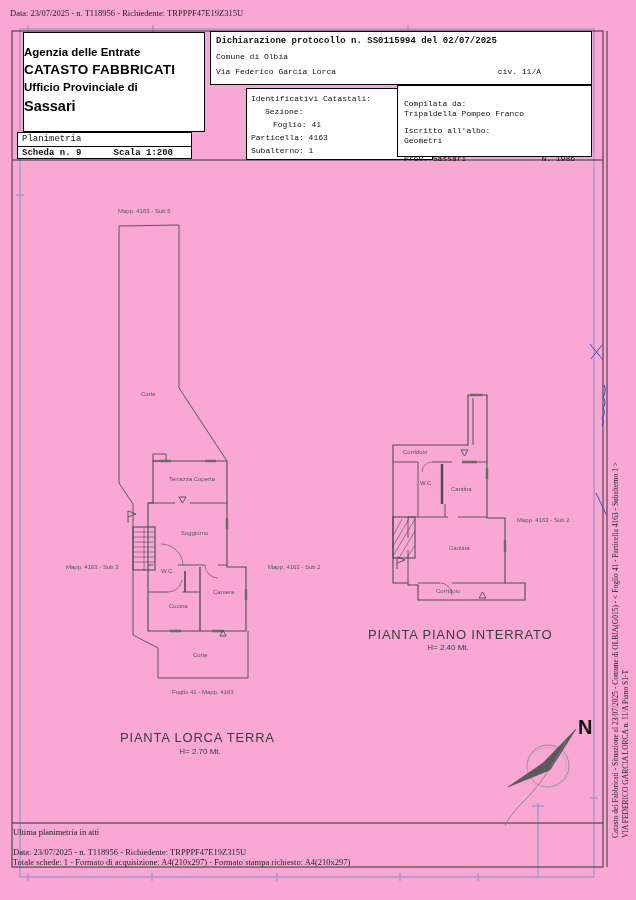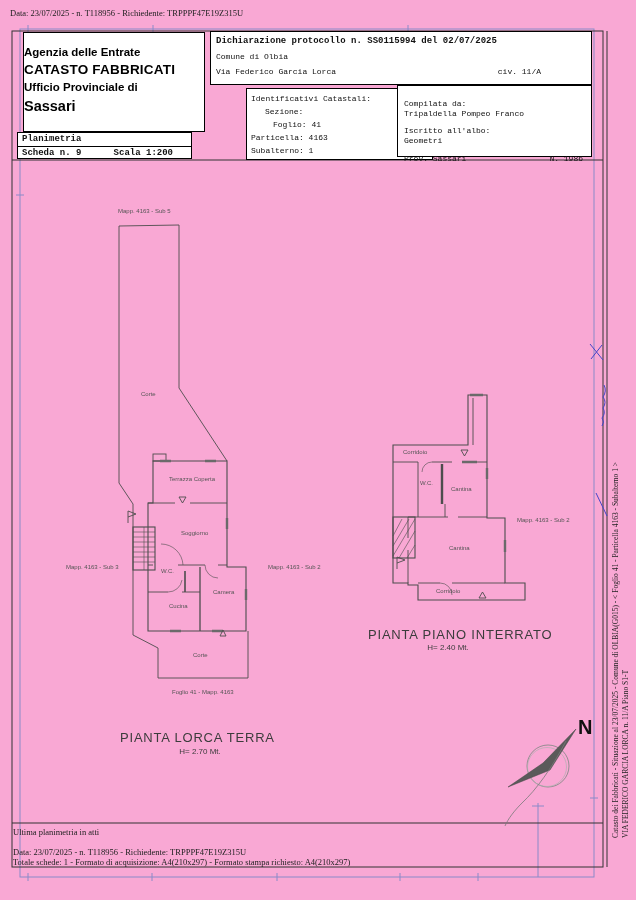--- a/index.html
+++ b/index.html
@@ -19,40 +19,40 @@
 
   
   .box{position:absolute;border:1.4px solid #000;background:#fff;box-sizing:border-box;}
   .agency{left:23px;top:32px;width:182px;height:100px;text-align:left;color:#000;}
   .agency .l1{margin-top:13px;font-size:11.5px;font-weight:bold;}
   .agency .l2{margin-top:4px;font-size:13.5px;font-weight:bold;letter-spacing:0.2px;}
   .agency .l3{margin-top:4px;font-size:11.5px;font-weight:bold;}
   .agency .l4{margin-top:5px;font-size:14.5px;font-weight:600;}
 
   .planbox{left:17px;top:132px;width:175px;height:27px;border:1.2px solid #000;}
-  .planbox .r1{height:12px;border-bottom:1px solid #000;padding:1px 0 0 4px;font-size:9px;font-weight:700;}
+  .planbox .r1{height:12px;border-bottom:1px solid #000;padding:1px 0 0 4px;font-size:9px;font-weight:400;}
   .planbox .r2{display:flex;padding:1px 0 0 4px;font-size:9px;font-weight:600;}
   .planbox .r2 .scala{margin-left:auto;margin-right:18px;}
 
   .decl{left:210px;top:31px;width:382px;height:54px;border:1.2px solid #000;font-size:8px;}
   .decl .p1{padding:4px 0 0 5px;font-size:9px;font-weight:bold;}
   .decl .p2{padding:6px 0 0 5px;}
   .decl .p3{padding:6px 0 0 5px;position:relative;}
   .decl .civ{position:absolute;top:6px;right:50px;}
 
   .ident{left:210px;top:88px;width:187px;height:72px;border:1.2px solid #000;font-size:8px;line-height:13px;margin-left:36px;}
   .ident div{padding-left:4px;}
   .ident .i2{padding-left:18px;}
   .ident .i3{padding-left:26px;}
 
   .comp{left:397px;top:85px;width:195px;height:72px;border:1.2px solid #000;border-left-width:1px;
         font-size:8px;line-height:10px;}
   .comp .g{margin-top:7px;}
   .comp .row{display:flex;margin-top:8px;justify-content:flex-end;}
-  .comp .num{margin-left:auto;margin-right:8px;}
+  .comp .num{margin-left:auto;margin-right:16px;}
   .comp div{padding-left:6px;}
 
   .vtext{position:absolute;font-family:"Liberation Serif",serif;font-size:7.5px;color:#222;
          white-space:nowrap;transform:rotate(-90deg);transform-origin:0 0;width:460px;}
   .north{position:absolute;left:578px;top:716px;font-size:20px;font-weight:bold;color:#111;}
 </style>
 </head>
 <body>
 
 <div class="page">

